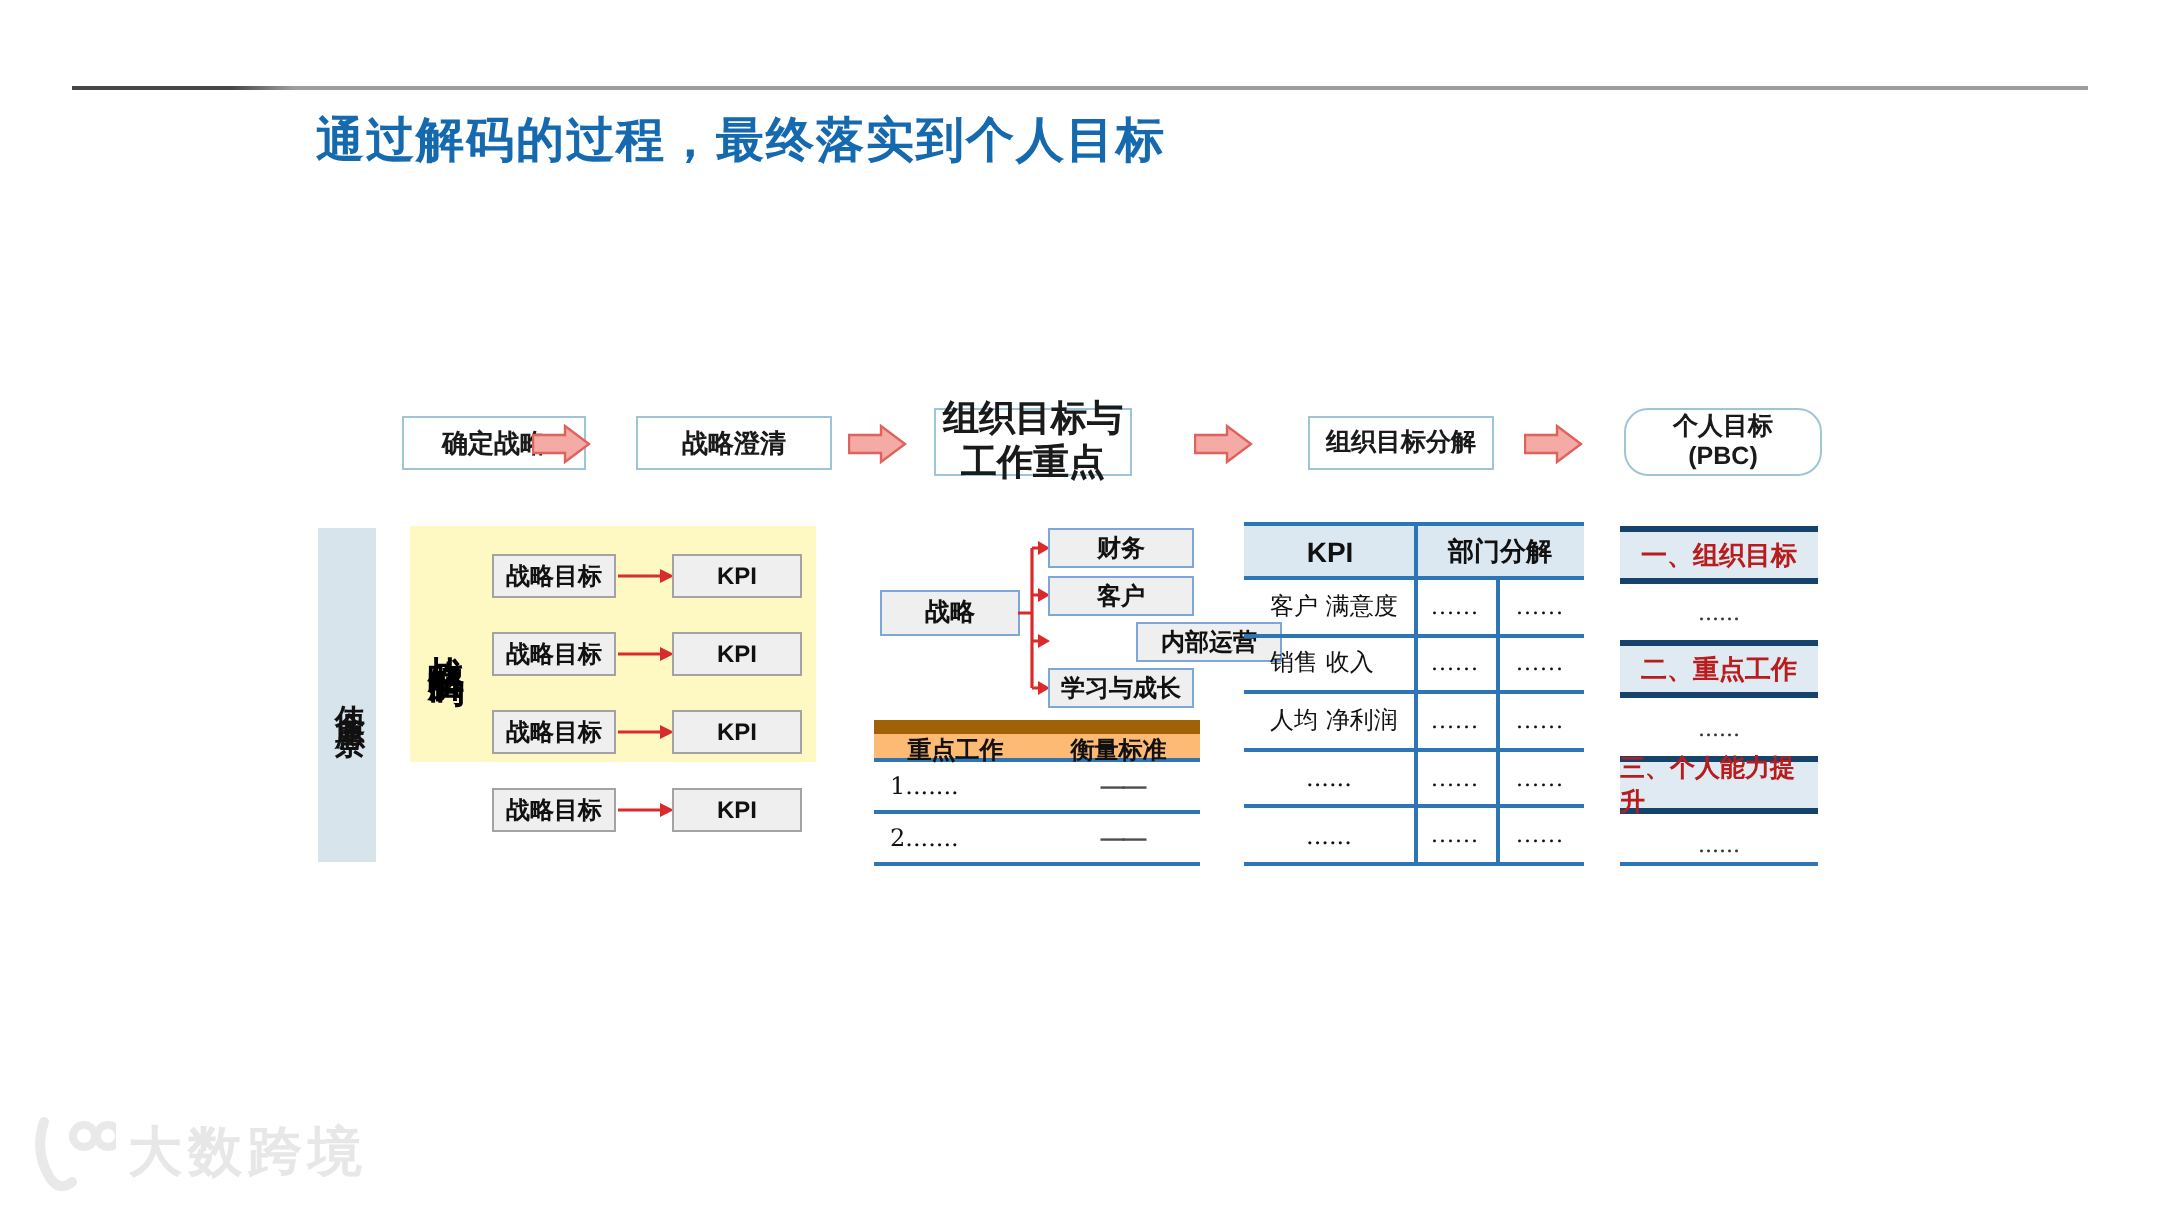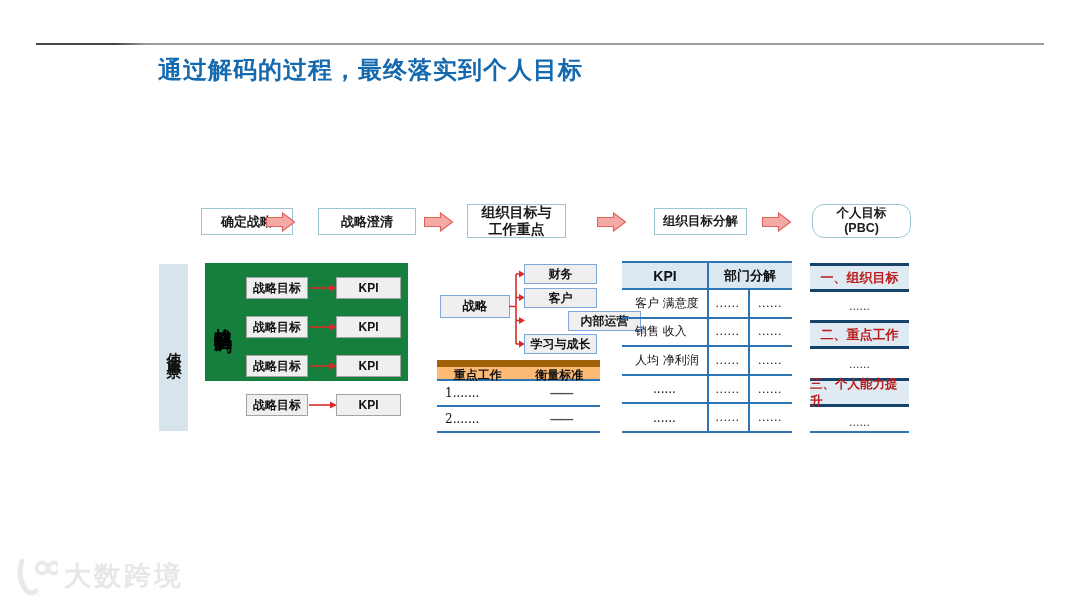--- a/index.html
+++ b/index.html
@@ -11,33 +11,33 @@
 
   .title { position:absolute; left:158px; top:54px; font-size:24px; font-weight:700;
     color:#1569ae; letter-spacing:1px; white-space:nowrap; }
 
   
   .flow-box { position:absolute; background:#fff; border:1px solid #9ec5d6; color:#1a1a1a;
     display:flex; align-items:center; justify-content:center; text-align:center;
     font-size:13px; font-weight:600; white-space:pre-line; line-height:1.2; }
   .fb1 { left:159px; top:208px; width:92px; height:27px;margin-left:42px; }
   .fb2 { left:318px; top:208px; width:98px; height:27px; }
-  .fb3 { left:467px; top:204px; width:99px; height:34px; font-size:14px; }
+  .fb3 { left:467px; top:204px; width:99px; height:34px; font-size:18px; }
   .fb4 { left:654px; top:208px; width:93px; height:27px; font-size:12.5px; }
   .fb5 { left:812px; top:204px; width:99px; height:34px; font-size:12.5px;border-radius:12px; }
   .flow-arrow { position:absolute; width:30px; height:20px; top:212px; }
   .fa1 { left:266px; } .fa2 { left:424px; } .fa3 { left:597px; } .fa4 { left:762px; }
 
   
   .mission { position:absolute; left:159px; top:264px; width:29px; height:167px;
     background:#d7e4ec; display:flex; align-items:center; justify-content:center; }
   .v-text { writing-mode:vertical-rl; text-orientation:upright; letter-spacing:4px;
     font-size:15px; font-weight:700; color:#111; }
   .decode-panel { position:absolute; left:205px; top:263px; width:203px; height:118px;
-    background:#15803d; }
+    background:#fef9c3; }
   .decode-title { position:absolute; left:6px; top:50px; writing-mode:vertical-rl;
     text-orientation:upright; font-size:18px; font-weight:800; letter-spacing:3px; color:#000; }
   .gray-box { position:absolute; background:#efefef; border:1px solid #a3a3a3; color:#111;
     font-size:12px; font-weight:700; text-align:center; line-height:20px; height:22px; }
   .d-src { left:41px; width:62px; }
   .d-tgt { left:131px; width:65px; }
   .d-arrow { position:absolute; left:104px; width:28px; height:10px; }
   .dr1 { top:14px; } .dr2 { top:53px; } .dr3 { top:92px; } .dr4 { top:131px; }
   .dr1a { top:20px; } .dr2a { top:59px; } .dr3a { top:98px; } .dr4a { top:137px; }
 

